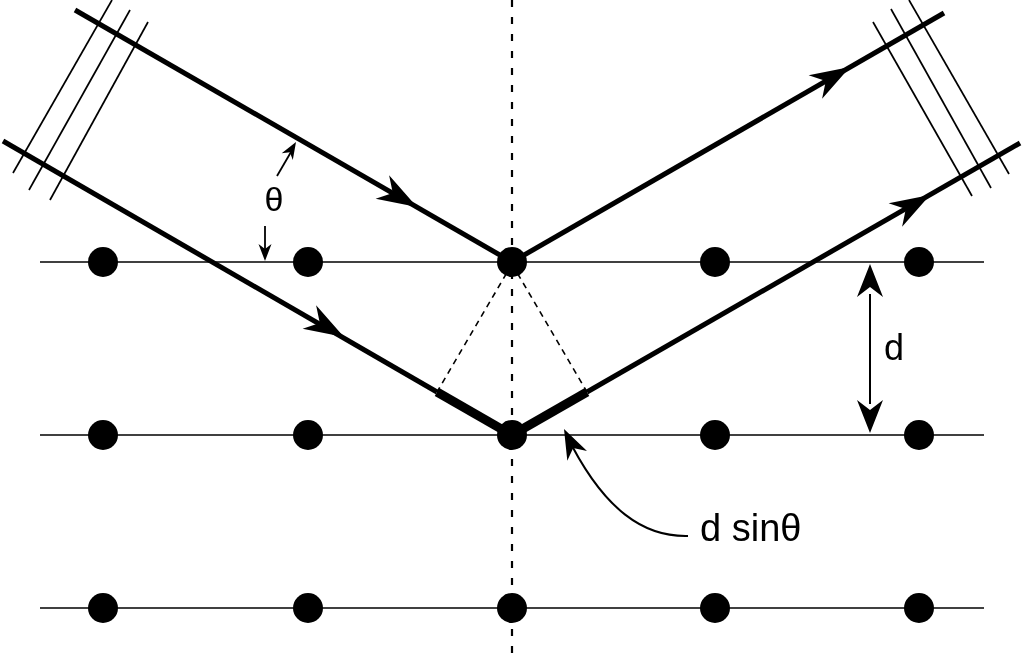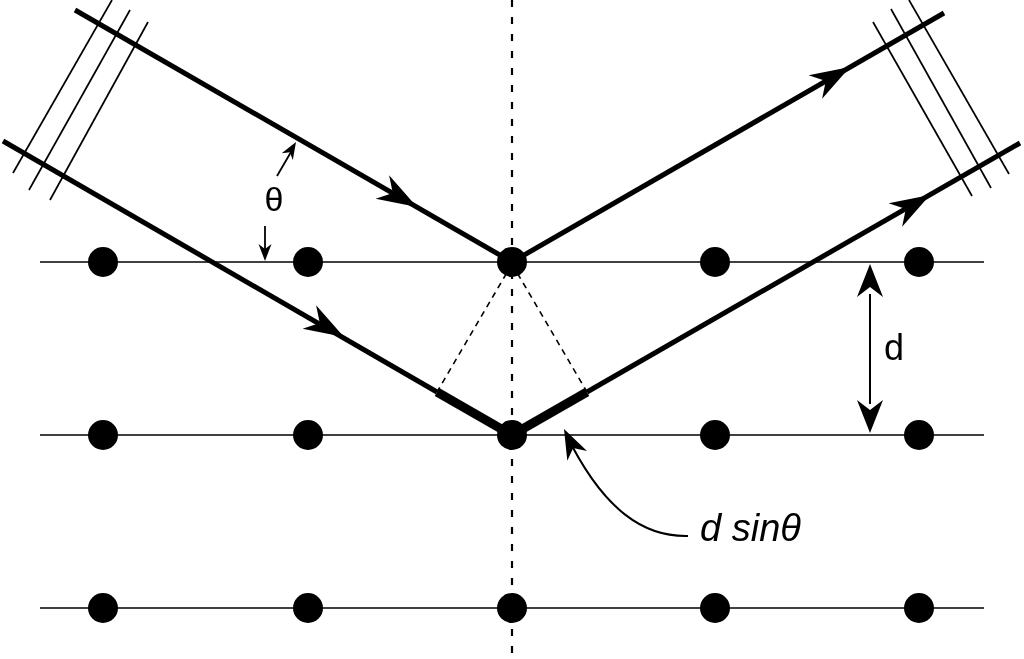--- a/index.html
+++ b/index.html
@@ -1,21 +1,21 @@
 <!DOCTYPE html>
 <html><head>
 <meta charset="utf-8">
 <style>
   html,body{margin:0;padding:0;background:#ffffff;}
   #stage{position:relative;width:1024px;height:659px;background:#ffffff;overflow:hidden;
          font-family:"Liberation Sans","DejaVu Sans",sans-serif;}
   #fig{position:absolute;left:0;top:0;}
   .lbl{position:absolute;color:#000;line-height:1;white-space:nowrap;}
   .lbl.centered{transform:translate(-50%,-50%);}
-  .lbl.vcentered{transform:translate(0,-50%);font-style:italic;}
+  .lbl.vcentered{transform:translate(0,-50%);}
 </style>
 </head>
 <body>
 
 <div id="stage" style="background: rgb(255, 255, 255);">
   <svg id="fig" width="1024" height="659" viewBox="0 0 1024 659" xmlns="http://www.w3.org/2000/svg">
       <line x1="112" y1="0" x2="13" y2="173" stroke="#000000" stroke-width="1.7"></line>
       <line x1="130" y1="10" x2="29" y2="190" stroke="#000000" stroke-width="1.7"></line>
       <line x1="148" y1="22" x2="50" y2="200" stroke="#000000" stroke-width="1.7"></line>
       <line x1="909" y1="0" x2="1009" y2="174" stroke="#000000" stroke-width="1.7"></line>

